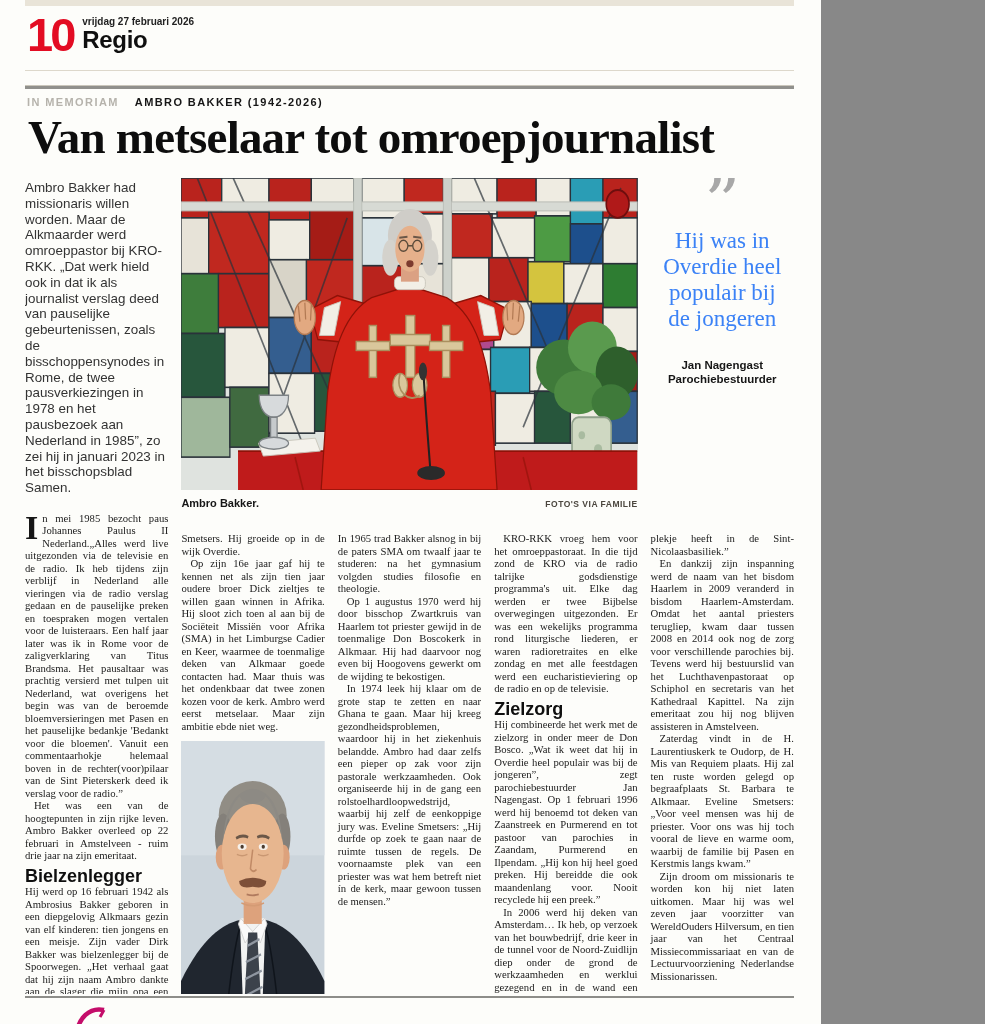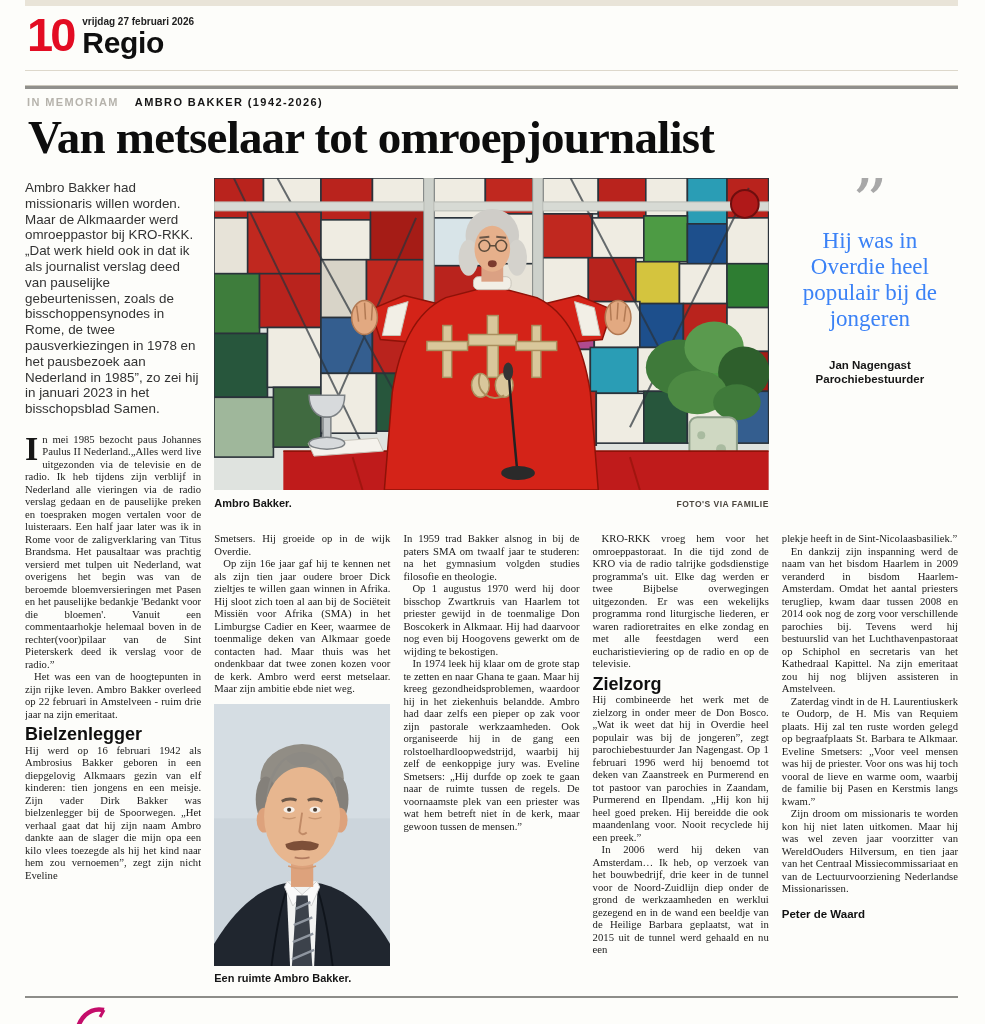--- a/index.html
+++ b/index.html
@@ -1,23 +1,23 @@
 <!DOCTYPE html>
 <html lang="nl"><head>
 <meta charset="utf-8">
 <style>
   html,body{margin:0;padding:0;background:#888;}
-  .page{position:relative;width:985px;height:1024px;background:#fdfdfa;overflow:hidden;
+  .page{position:relative;width:821px;height:1024px;background:#fdfdfa;overflow:hidden;
         font-family:"Liberation Sans",sans-serif;color:#1c1c1c;}
   .top-strip{position:absolute;left:25px;right:27px;top:0;height:6px;background:#e9e4d8;}
   .masthead{position:absolute;left:27px;top:13px;display:flex;align-items:flex-start;gap:9px;}
   .page-num{font-size:47px;font-weight:bold;color:#e30c23;line-height:0.95;letter-spacing:-3px;}
   .mast-right{padding-top:3px;}
   .date{font-size:10px;font-weight:bold;color:#222;}
-  .section{font-size:30px;font-weight:bold;color:#0f0f0f;letter-spacing:-0.3px;line-height:1.05;}
+  .section{font-size:24px;font-weight:bold;color:#0f0f0f;letter-spacing:-0.3px;line-height:1.05;}
   .rule-light{position:absolute;top:70px;left:25px;right:27px;height:1px;background:#ddd8cb;}
   .rule-dark{position:absolute;top:85px;left:25px;right:27px;height:3px;background:#90908c;border-top:1px solid #cac6bb;}
   .kicker{position:absolute;top:96px;left:27px;font-size:11px;font-weight:bold;letter-spacing:1.4px;}
   .kicker-label{color:#b6b3ac;margin-right:12px;}
   .kicker-subject{color:#161616;}
   .headline{position:absolute;top:106px;left:24px;margin:4px;font-family:"Liberation Serif",serif;
             font-weight:bold;font-size:47px;letter-spacing:-0.8px;color:#0d0d0d;white-space:nowrap;}
   .article{position:absolute;top:178px;left:25px;right:27px;height:816px;overflow:hidden;
            display:grid;grid-template-columns:repeat(5,1fr);grid-template-rows:344px 1fr;
            column-gap:13px;row-gap:10px;}
@@ -271,21 +271,21 @@
             <path d="M77,147 Q95,140 113,147 Q113,156 95,153 Q77,156 77,147 Z" fill="#7d4f38"></path>
             <path d="M87,161 Q95,163 103,161" stroke="#b07a5e" stroke-width="2" fill="none"></path>
             <path d="M80,170 Q95,176 110,170" stroke="#d49b74" stroke-width="1.5" fill="none"></path>
           </svg>
         </div>
         <figcaption class="caption caption-2">Een ruimte Ambro Bakker.</figcaption>
       </figure>
     </div>
 
     <div class="col col3">
-        <p class="body-p">In 1959 trad Bakker alsnog in bij de paters SMA om twaalf jaar te studeren: na het gymnasium volgden studies filosofie en theologie.</p>
+        <p class="body-p">In 1965 trad Bakker alsnog in bij de paters SMA om twaalf jaar te studeren: na het gymnasium volgden studies filosofie en theologie.</p>
         <p class="body-p indent">Op 1 augustus 1970 werd hij door bisschop Zwartkruis van Haarlem tot priester gewijd in de toenmalige Don Boscokerk in Alkmaar. Hij had daarvoor nog even bij Hoogovens gewerkt om de wijding te bekostigen.</p>
         <p class="body-p indent">In 1974 leek hij klaar om de grote stap te zetten en naar Ghana te gaan. Maar hij kreeg gezondheidsproblemen, waardoor hij in het ziekenhuis belandde. Ambro had daar zelfs een pieper op zak voor zijn pastorale werkzaamheden. Ook organiseerde hij in de gang een rolstoelhardloopwedstrijd, waarbij hij zelf de eenkoppige jury was. Eveline Smetsers: „Hij durfde op zoek te gaan naar de ruimte tussen de regels. De voornaamste plek van een priester was wat hem betreft niet ín de kerk, maar gewoon tussen de mensen.”</p>
       </div>
     <div class="col col4">
         <p class="body-p indent">KRO-RKK vroeg hem voor het omroeppastoraat. In die tijd zond de KRO via de radio talrijke godsdienstige programma's uit. Elke dag werden er twee Bijbelse overwegingen uitgezonden. Er was een wekelijks programma rond liturgische liederen, er waren radioretraites en elke zondag en met alle feestdagen werd een eucharistieviering op de radio en op de televisie.</p>
         <h3 class="subhead">Zielzorg</h3>
         <p class="body-p">Hij combineerde het werk met de zielzorg in onder meer de Don Bosco. „Wat ik weet dat hij in Overdie heel populair was bij de jongeren”, zegt parochiebestuurder Jan Nagengast.  Op 1 februari 1996 werd hij benoemd tot deken van Zaanstreek en Purmerend en tot pastoor van parochies in Zaandam, Purmerend en Ilpendam. „Hij kon hij heel goed preken. Hij bereidde die ook maandenlang voor. Nooit recyclede hij een preek.”</p>
         <p class="body-p indent">In 2006 werd hij deken van Amsterdam… Ik heb, op verzoek van het bouwbedrijf, drie keer in de tunnel voor de Noord-Zuidlijn diep onder de grond de werkzaamheden en werklui gezegend en in de wand een beeldje van de Heilige Barbara geplaatst, wat in 2015 uit de tunnel werd gehaald en nu een</p>
       </div>
     <div class="col col5">

